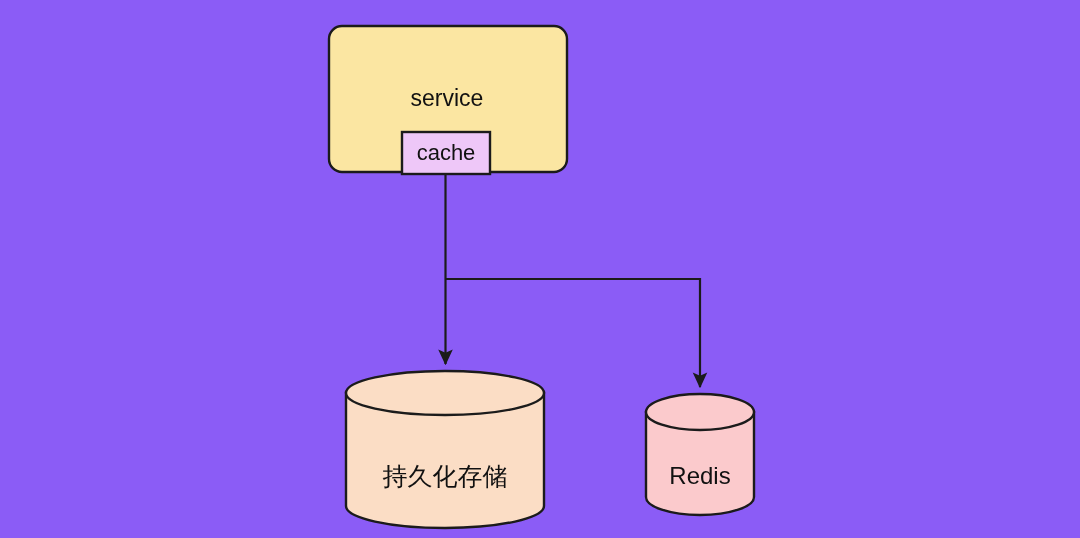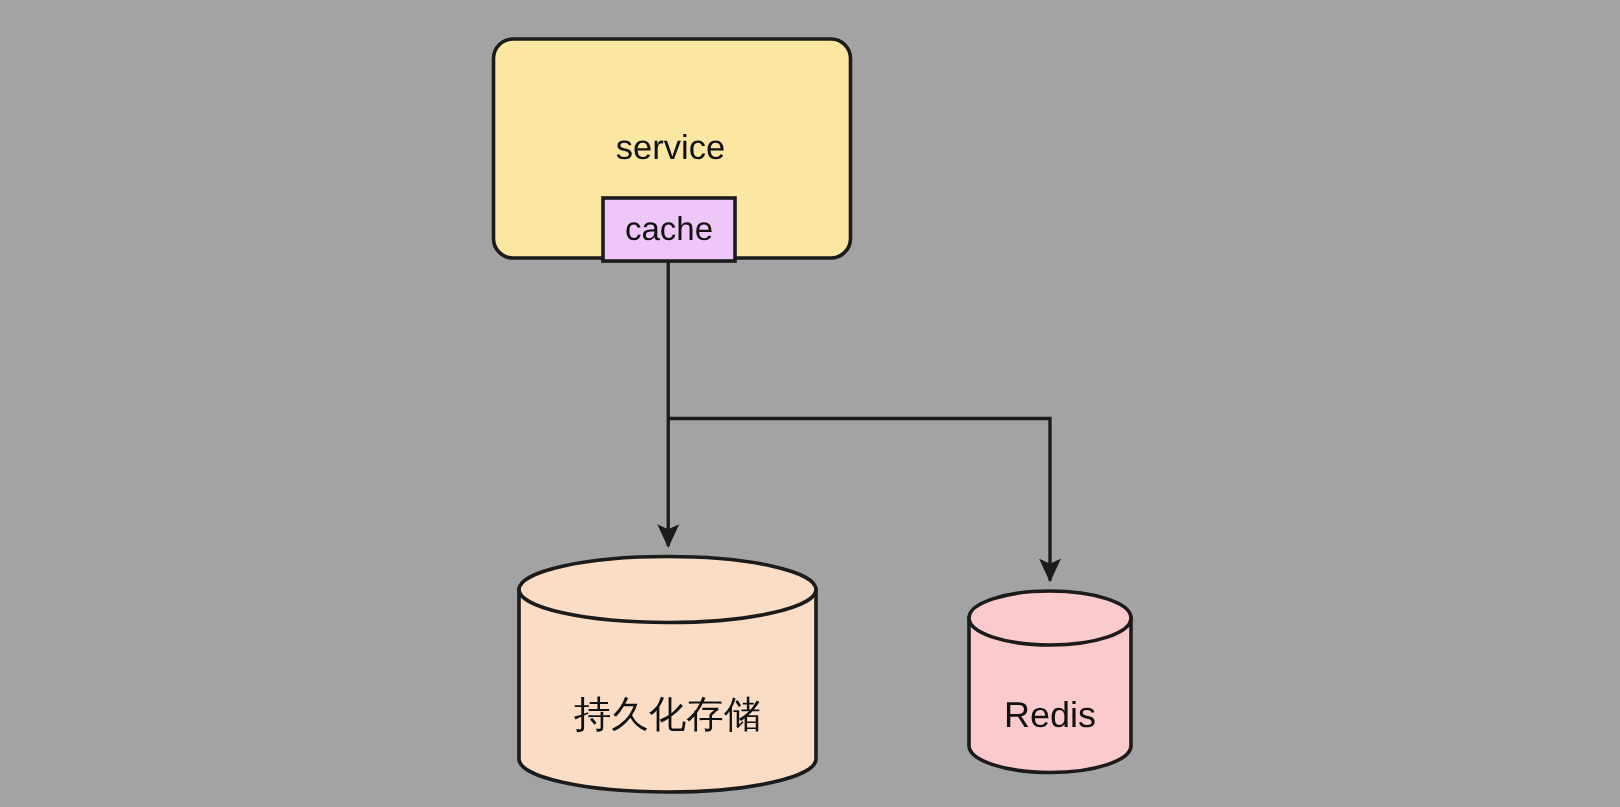--- a/index.html
+++ b/index.html
@@ -10,21 +10,21 @@
   body {
     width: 1080px;
     height: 538px;
     font-family: "Liberation Sans", "DejaVu Sans", sans-serif;
     overflow: hidden;
   }
   #diagram-canvas {
     position: relative;
     width: 1080px;
     height: 538px;
-    background: #a3a3a3;
+    background: #8b5cf6;
   }
   #diagram-svg {
     position: absolute;
     left: 0;
     top: 0;
     width: 1080px;
     height: 538px;
     display: block;
   }
   .node-label {

